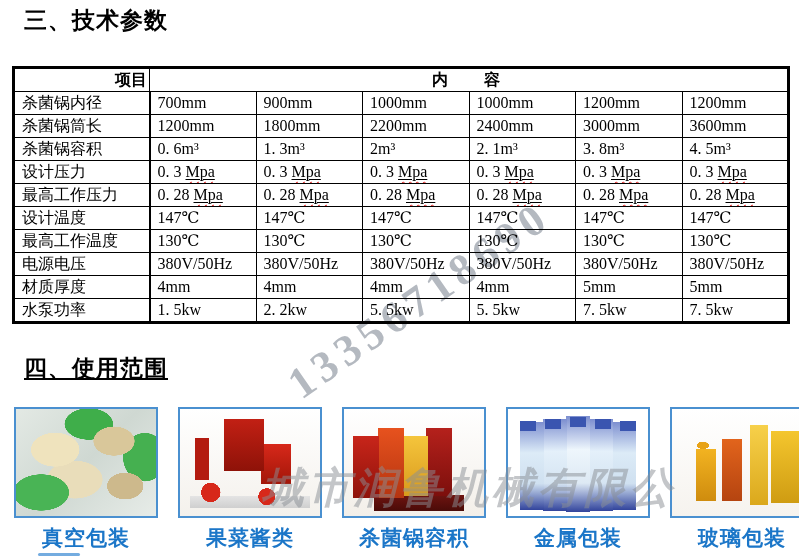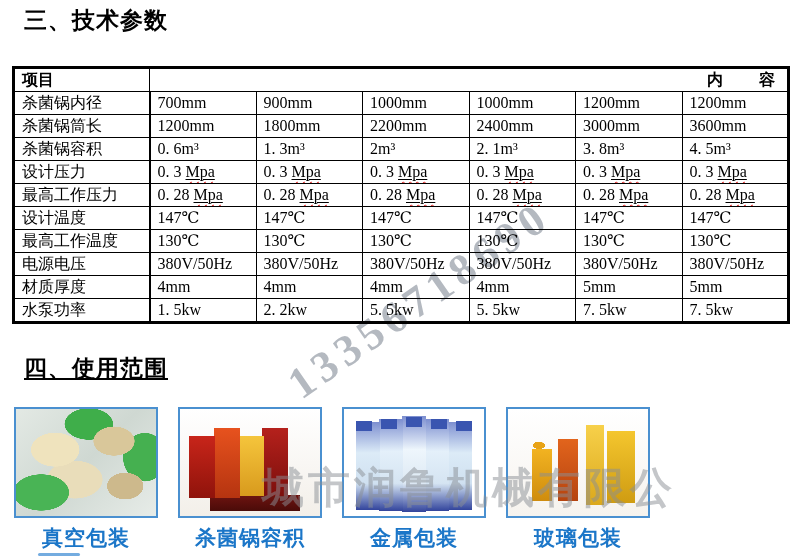--- a/index.html
+++ b/index.html
@@ -12,22 +12,22 @@
 
   
   .tbl-wrap{position:absolute;left:12px;top:66px;width:778px;}
   table.spec{border-collapse:collapse;table-layout:fixed;width:778px;
              font-family:"Liberation Serif","DejaVu Serif",serif;}
   table.spec td{border:1px solid #000;height:22px;line-height:22px;padding:0 2px 0 7px;
                 font-size:16px;color:#000;white-space:nowrap;overflow:hidden;background:transparent;}
   table.spec tr{border-bottom:1px solid #000;}
   table.spec{border:3px solid #000;}
   td.lbl{width:130px;border-right:2px solid #000;}
-  td.hd{font-weight:700;font-size:17px;}
-  td.content-hd{text-align:right;letter-spacing:10px;border-left:2px solid #000;}
+  td.hd{font-weight:700;font-size:17px;text-align:right;}
+  td.content-hd{text-align:center;letter-spacing:10px;border-left:2px solid #000;}
   td.val{border-left:4px solid #000;}
   td.val.first{border-left:2px solid #000;}
   .sp{text-decoration:underline solid #000 1px;text-underline-offset:2px;}
   .sp .wv{text-decoration:underline wavy #e02020 1px;text-underline-offset:4px;}
 
   
   .gallery{position:absolute;left:14px;top:407px;width:772px;display:flex;gap:20px;}
   .g-item{width:144px;display:flex;flex-direction:column;align-items:center;}
   .thumb{width:144px;height:111px;border:2px solid #4a90d0;box-sizing:border-box;
          box-shadow:inset 0 0 0 2px #d8ecff;background:#fff;}
@@ -81,21 +81,21 @@
      linear-gradient(#7ab648,#5d9a33) 88% 80%/28px 26px no-repeat,
      linear-gradient(180deg,#ffffff,#f6f3ee);}
 
   
   .wm-phone{position:absolute;left:419px;top:300px;transform:translate(-50%,-50%) rotate(-35deg);
             font-size:44px;font-weight:600;letter-spacing:6px;color:#b4b9c0;
             mix-blend-mode:multiply;white-space:nowrap;z-index:6;pointer-events:none;
             font-family:"Liberation Serif","DejaVu Serif",serif;}
   .wm-company{position:absolute;left:262px;top:460px;font-size:42px;font-weight:700;
               letter-spacing:4px;color:#8a8f95;opacity:.5;white-space:nowrap;z-index:6;
-              pointer-events:none;font-family:"Liberation Serif","DejaVu Serif",serif;}
+              pointer-events:none;font-family:"Liberation Serif","DejaVu Serif",serif;font-style:italic;}
   .bottom-line{position:absolute;left:38px;top:553px;width:42px;height:3px;
                background:#2a7fd0;opacity:.65;border-radius:2px;}
 </style>
 </head>
 <body>
 
 <div class="page">
 
   <h2 class="sec-title" id="sec3-title">三、技术参数</h2>
 
@@ -208,20 +208,26 @@
 
   <div class="gallery" id="gallery">
       <div class="g-item">
         <div class="thumb">
           <div class="ph ph-vacuum"></div>
         </div>
         <div class="caption">真空包装</div>
       </div>
       <div class="g-item">
         <div class="thumb">
+          <div class="ph ph-sauce"></div>
+        </div>
+        <div class="caption">果菜酱类</div>
+      </div>
+      <div class="g-item">
+        <div class="thumb">
           <div class="ph ph-pouch"></div>
         </div>
         <div class="caption">杀菌锅容积</div>
       </div>
       <div class="g-item">
         <div class="thumb">
           <div class="ph ph-metal"></div>
         </div>
         <div class="caption">金属包装</div>
       </div>

